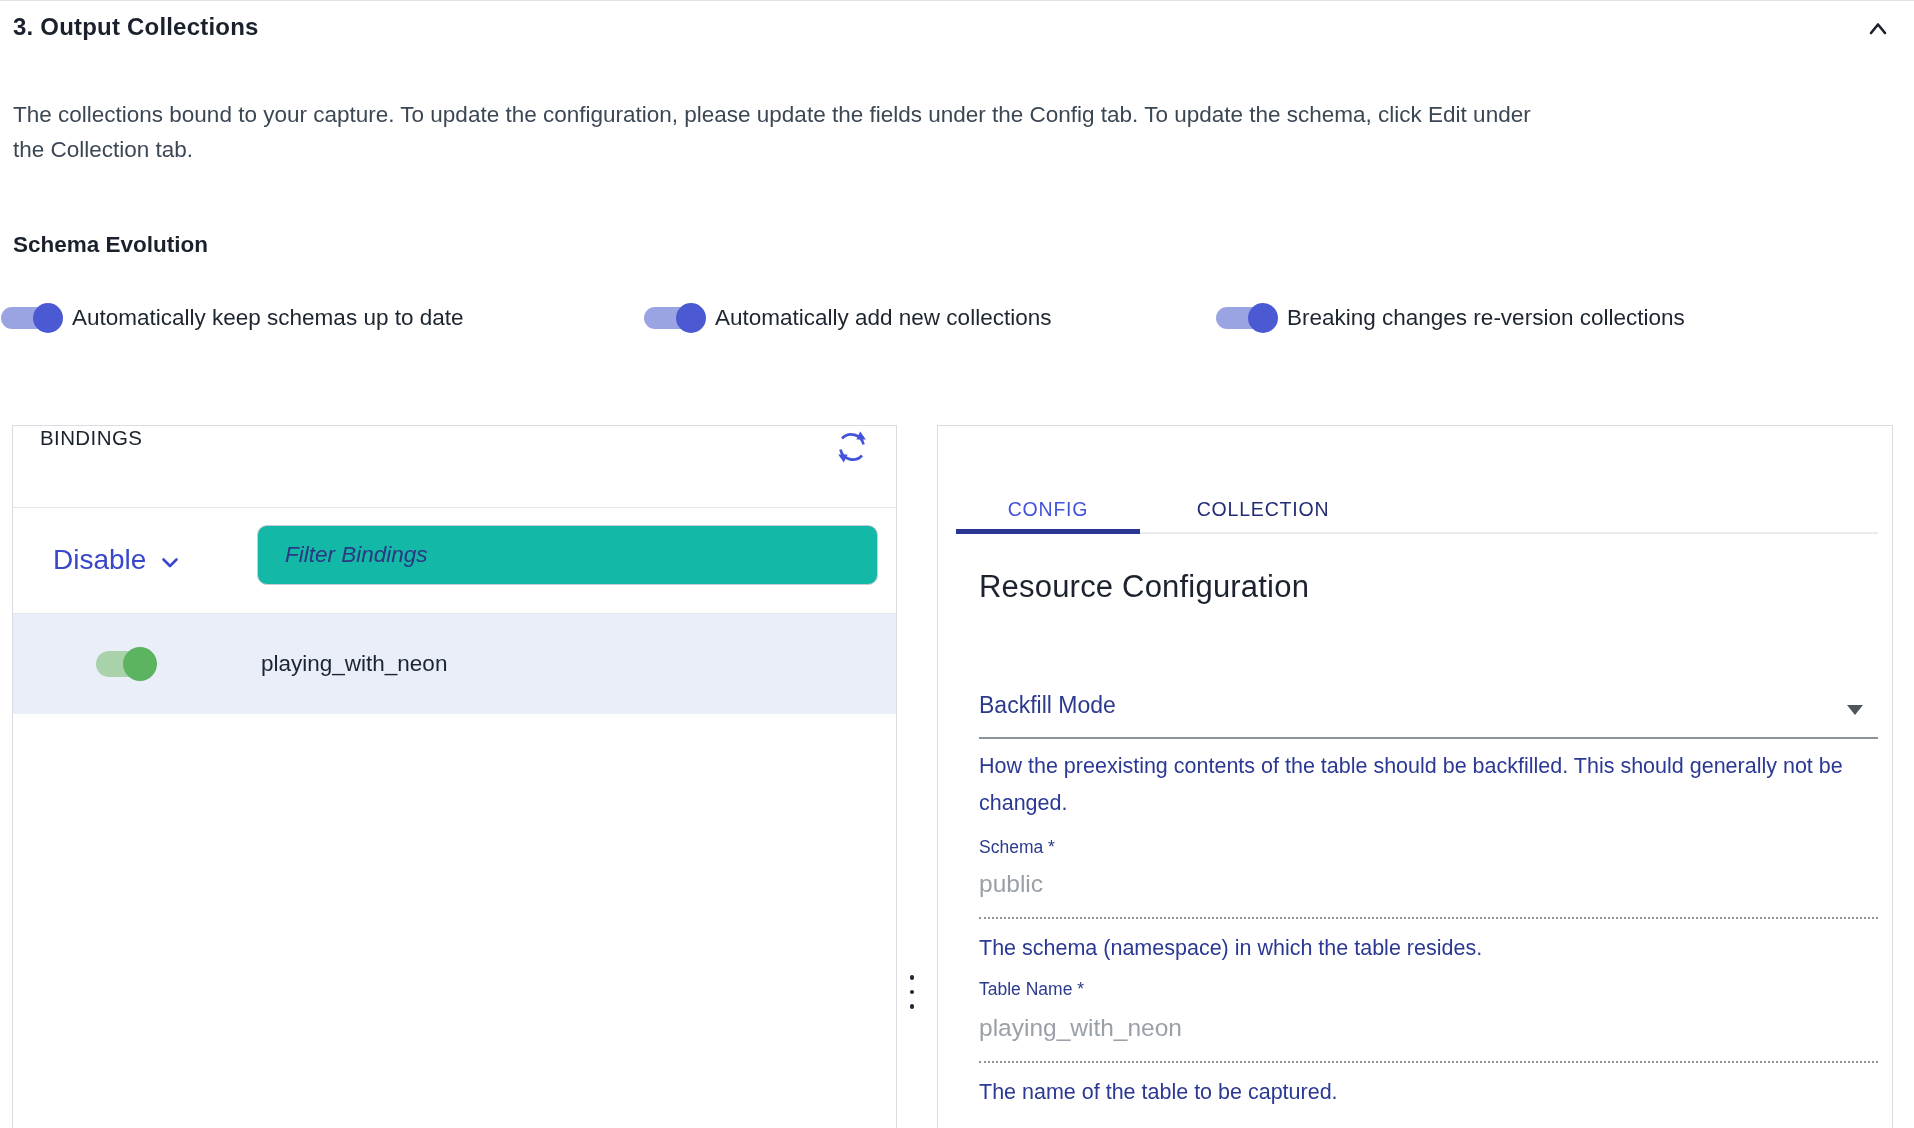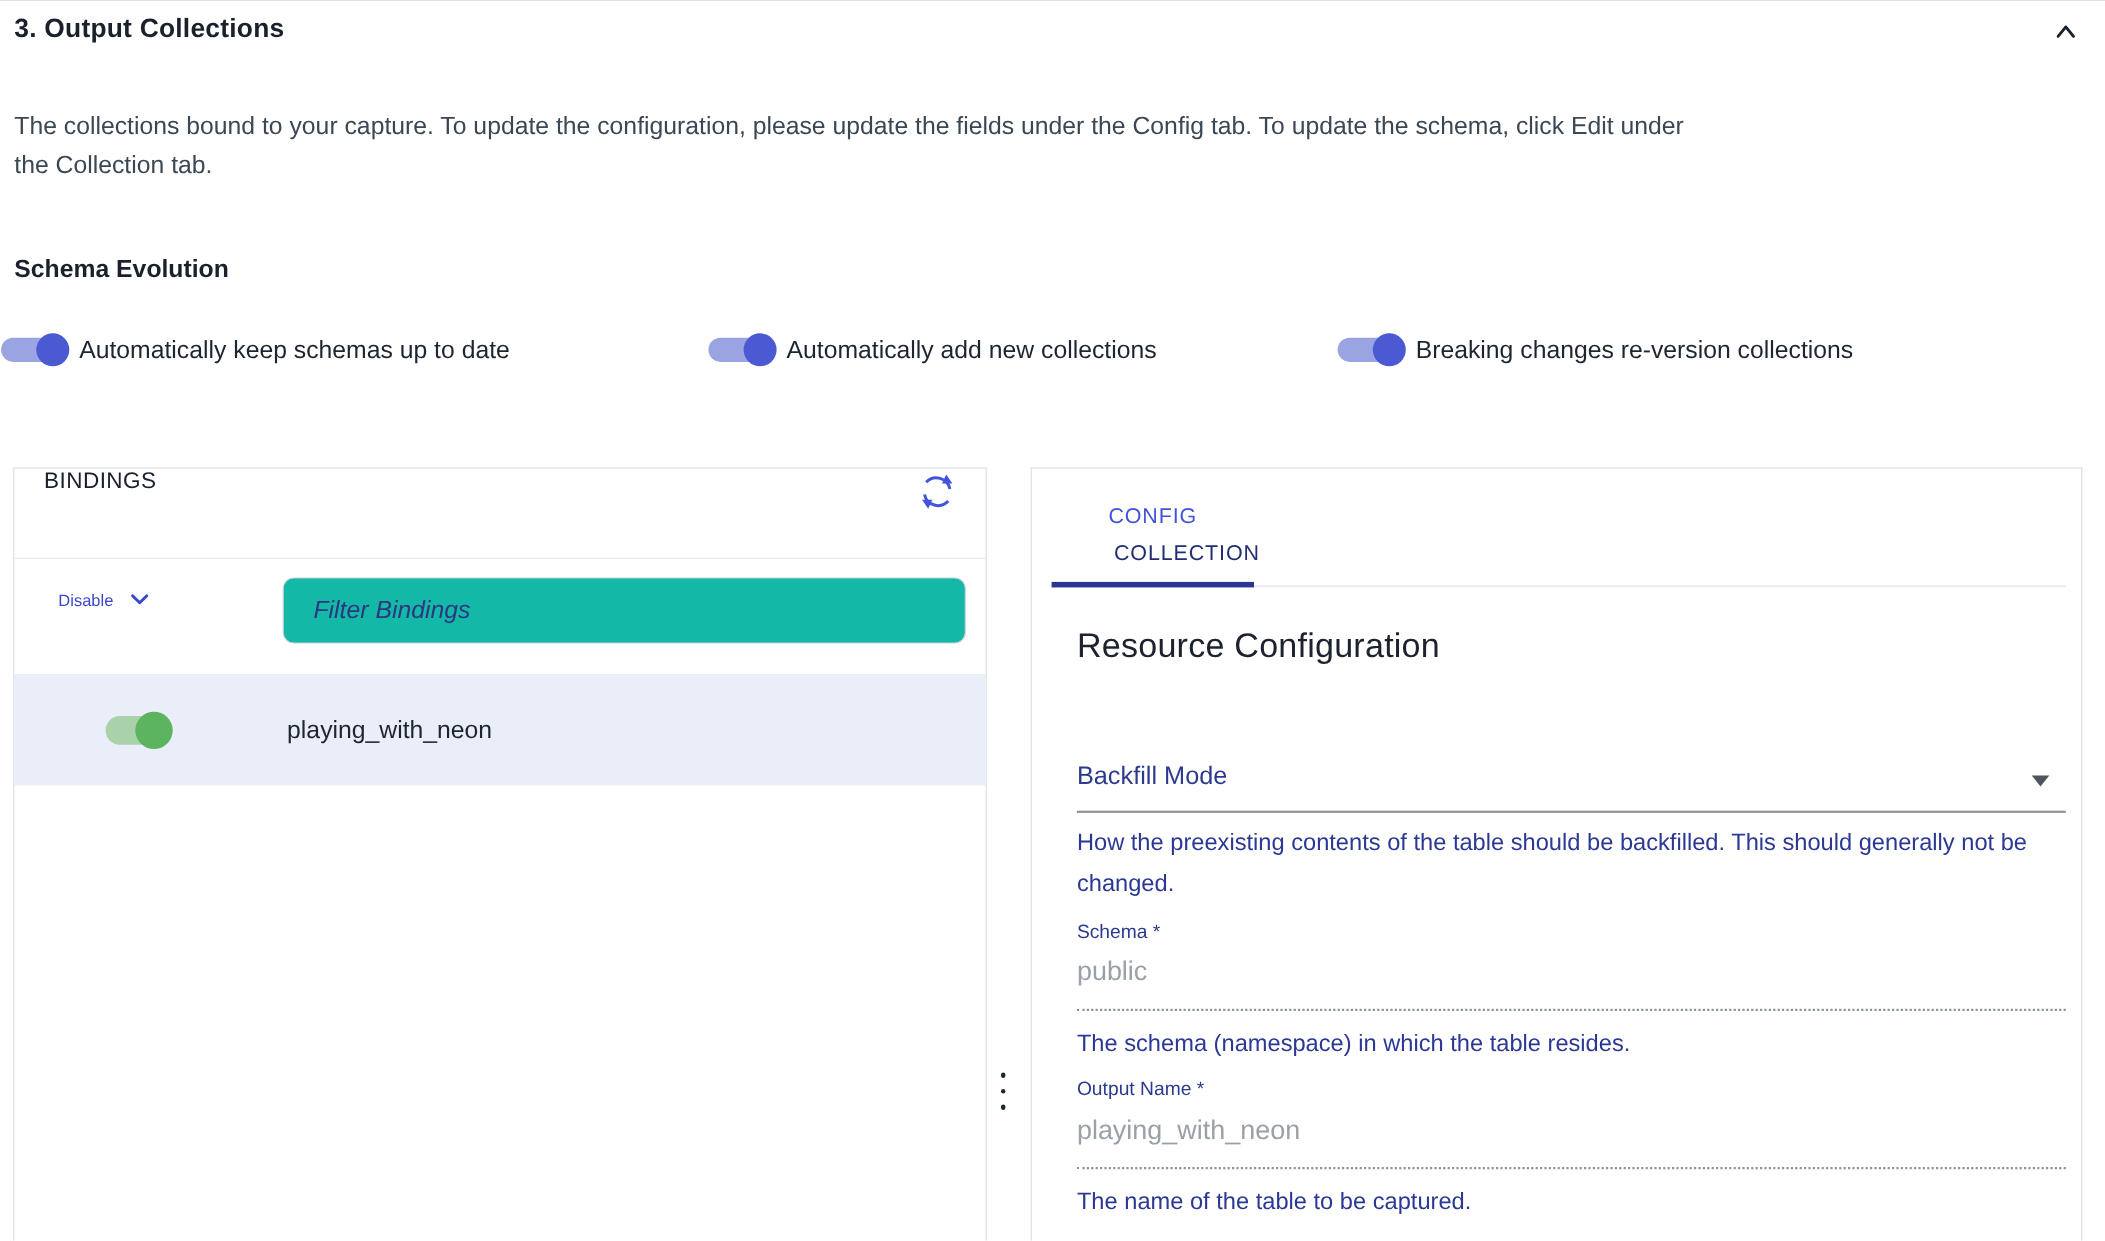--- a/index.html
+++ b/index.html
@@ -63,23 +63,23 @@
   .bindings-title { font-size:20.5px; color:#1a212c; letter-spacing:0.4px; }
   .refresh-btn {
     margin-left:auto; background:none; border:none; cursor:pointer;
     width:44px; height:44px; display:flex; align-items:center; justify-content:center;
   }
   .bindings-controls {
     position:relative; height:106px; border-bottom:1px solid #e5e7ea;
   }
   .disable-btn {
     position:absolute; left:40px; top:30px; height:44px;
-    display:flex; gap:15px;
+    display:flex; align-items:center; gap:15px;
     background:none; border:none; cursor:pointer;
-    font-family:inherit; font-size:15px; color:#3847cb;
+    font-family:inherit; font-size:28px; color:#3847cb;
   }
   .filter-input {
     position:absolute; left:244px; top:17px; width:621px; height:60px;
     border:1px solid #c8ced7; border-radius:10px;
     font-family:inherit; font-size:22.5px; color:#2b3780;
     padding:0 27px; outline:none; background:#14b8a6;font-style:italic;
   }
   .filter-input::placeholder { color:#2b3780; opacity:1; }
   .binding-row {
     position:relative; height:100px; background:#e9eef9;
@@ -100,21 +100,21 @@
   .drag-handle i {
     display:block; width:4.5px; height:4.5px; border-radius:50%;
     background:#1f2835; margin:10px auto 0 auto;
   }
 
   
   .config-panel {
     position:absolute; left:937px; top:425px; width:956px; height:703px;
     background:#fff; border:1px solid #d9dde2; border-bottom:none;
   }
-  .tabs { position:absolute; left:18px; top:26px; right:14px; height:68px; display:flex;flex-direction:column; }
+  .tabs { position:absolute; left:18px; top:49px; right:14px; height:68px; display:flex; }
   .tab {
     height:68px; display:flex; align-items:center; justify-content:center;
     background:none; border:none; cursor:pointer; font-family:inherit;
     font-size:19.5px; font-weight:500; letter-spacing:0.8px;
   }
   .tab.config { width:184px; }
   .tab.collection { width:246px; }
   .tab.active { color:#4353d9; }
   .tab.inactive { color:#232d74; }
   .tabs-underline { position:absolute; left:18px; right:14px; top:106px; height:2px; background:#e9ebef; }
@@ -247,17 +247,17 @@
     <span class="select-caret"></span>
     <div class="solid-underline"></div>
     <div class="field-desc select-desc">How the preexisting contents of the table should be backfilled. This should generally not be changed.</div>
   </div>
 
   <div class="field f-schema-label small-label">Schema *</div>
   <div class="field f-schema-value field-value">public</div>
   <div class="field f-schema-dotted dotted-underline"></div>
   <div class="field f-schema-desc field-desc">The schema (namespace) in which the table resides.</div>
 
-  <div class="field f-table-label small-label">Output Name *</div>
+  <div class="field f-table-label small-label">Table Name *</div>
   <div class="field f-table-value field-value">playing_with_neon</div>
   <div class="field f-table-dotted dotted-underline"></div>
   <div class="field f-table-desc field-desc">The name of the table to be captured.</div>
 </div>
 
 </body></html>

